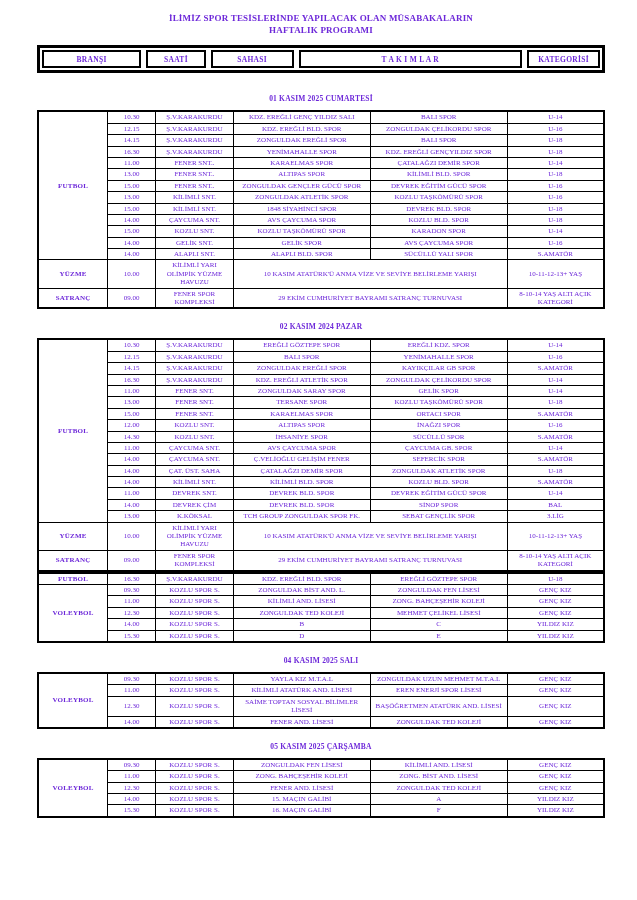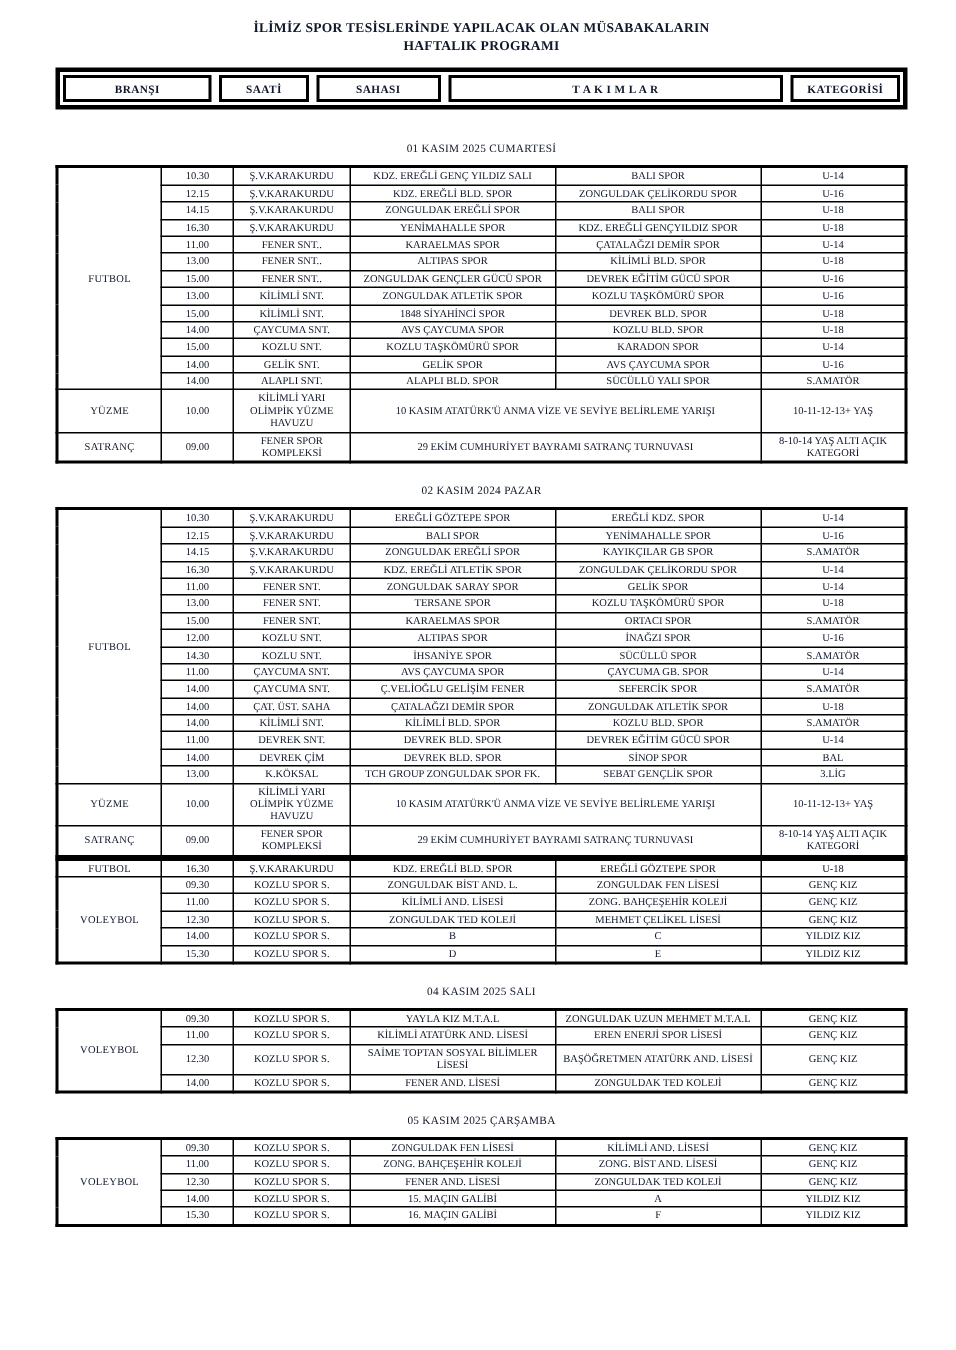--- a/index.html
+++ b/index.html
@@ -1,19 +1,19 @@
 <!DOCTYPE html>
 <html><head>
 <meta charset="utf-8">
 <style>
   html,body{margin:0;padding:0;background:#fff;}
   .page{
     width:637px;height:900px;box-sizing:border-box;
     padding:13px 32px 0 37px;
-    background:#fff;color:#0f172a;
+    background:#fff;color:#6d28d9;
     font-family:"Liberation Serif", serif;
     overflow:hidden;
   }
   .doc-title{
     text-align:center;font-weight:bold;font-size:9px;line-height:1.3;
     letter-spacing:0.2px;
   }
   .header-strip{
     margin-top:9px;
     border:3px solid #000;
@@ -29,39 +29,39 @@
     padding:3px 0 2px;
     letter-spacing:0.3px;
     white-space:nowrap;overflow:hidden;
   }
   .hc-bransi{flex:1.45;}
   .hc-saati{flex:0.85;}
   .hc-sahasi{flex:1.2;}
   .hc-takimlar{flex:3.35;}
   .hc-kategorisi{flex:1.05;}
   .day-title{
-    text-align:center;font-weight:normal;font-size:7.5px;
+    text-align:center;font-weight:bold;font-size:7.5px;
     margin:13px 0 7px;
     letter-spacing:0.2px;
   }
   .day-title.first{margin-top:21px;}
   table.sched{
     width:100%;
     border-collapse:collapse;
     table-layout:fixed;
     border:2px solid #000;
   }
   table.sched td{
     border:1px solid #000;
     font-size:7px;line-height:1.2;
     text-align:center;vertical-align:middle;
     padding:1px 2px;
     overflow:hidden;
   }
-  td.branch{font-weight:normal;font-size:7.5px;letter-spacing:0.2px;}
+  td.branch{font-weight:bold;font-size:7.5px;letter-spacing:0.2px;}
 </style>
 </head>
 <body>
 
 <div class="page">
   <div class="doc-title">
     <div>İLİMİZ SPOR TESİSLERİNDE YAPILACAK OLAN MÜSABAKALARIN</div>
     <div>HAFTALIK PROGRAMI</div>
   </div>
 

